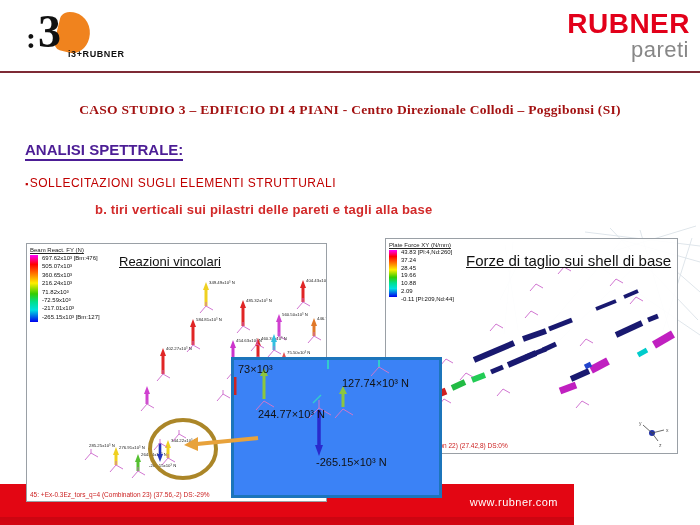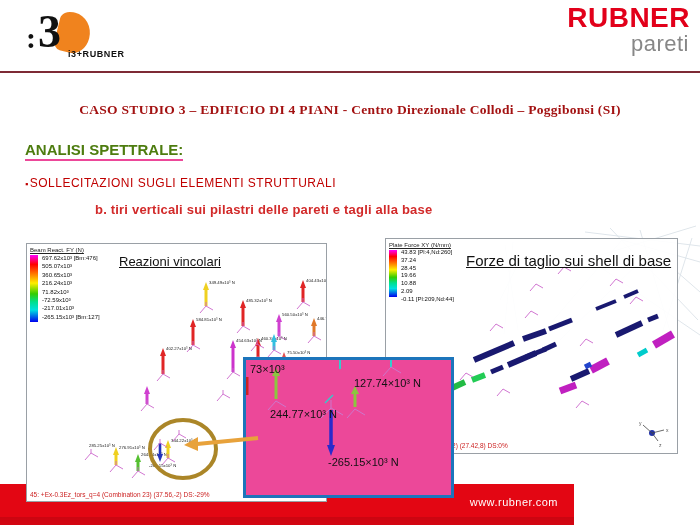--- a/index.html
+++ b/index.html
@@ -7,30 +7,30 @@
        font-family:"Liberation Sans",sans-serif;-webkit-font-smoothing:antialiased;}
   .abs{position:absolute;}
 
   
   #logo-i3{left:24px;top:5px;width:130px;height:62px;}
   #i3-blob{left:33px;top:8px;width:33px;height:40px;background:#F0831E;
            border-radius:55% 95% 75% 35% / 35% 85% 75% 35%;transform:rotate(14deg);}
   #i3-colon{left:2px;top:16px;font:bold 30px "Liberation Serif",serif;color:#111;}
   #i3-three{left:14px;top:0px;font:bold 46px "Liberation Serif",serif;color:#111;}
   #i3-text{left:44px;top:44px;font:bold 9px "Liberation Sans",sans-serif;color:#111;letter-spacing:.6px;}
-  #logo-rubner{left:540px;top:0;width:150px;height:62px;text-align:left;}
+  #logo-rubner{left:540px;top:6px;width:150px;height:62px;text-align:left;}
   #rubner-word{right:0;top:2px;font:bold 28px "Liberation Sans",sans-serif;color:#E2001A;letter-spacing:.5px;}
   #holzbau-word{right:1px;top:31px;font:400 22px "Liberation Sans",sans-serif;color:#878787;letter-spacing:.5px;}
   #header-rule{left:0;top:71px;width:700px;height:2px;background:#7E2A35;}
 
   
   #slide-title{left:0;top:102px;width:700px;text-align:center;
      font:bold 13.5px "Liberation Serif",serif;color:#A31212;letter-spacing:.3px;}
-  #section-heading{left:25px;top:141px;font:bold 15px "Liberation Sans",sans-serif;color:#4d7c0f;
-     border-bottom:2px solid #ec4899;padding-bottom:1px;}
+  #section-heading{left:25px;top:141px;font:bold 15px "Liberation Sans",sans-serif;color:#4c1d95;
+     border-bottom:2px solid #4c1d95;padding-bottom:1px;}
   #bullet-line{left:25px;top:176px;font:400 12px "Liberation Sans",sans-serif;color:#C00000;letter-spacing:.5px;}
   #bullet-line .sq{font-size:9px;margin-right:1px;}
   #sub-line{left:95px;top:202px;font:bold 13px "Liberation Sans",sans-serif;color:#D22A2A;letter-spacing:.2px;}
 
   
   .panel{background:rgba(255,255,255,.92);border:1px solid #9aa0a6;z-index:10;}
   #left-panel{left:26px;top:243px;width:299px;height:257px;background:#fff;}
   #right-panel{left:385px;top:238px;width:291px;height:214px;}
   .caption{font:400 13px "Liberation Sans",sans-serif;color:#111;white-space:nowrap;z-index:3;text-decoration:underline;}
   #left-caption{left:92px;top:10px;}
@@ -45,21 +45,21 @@
   .legend-vals{margin-left:4px;}
   .legend-vals div{font:400 6px "Liberation Sans",sans-serif;color:#111;white-space:nowrap;}
   #left-legend .legend-vals div{height:8.4px;line-height:8.4px;}
   #right-legend .legend-vals div{height:7.8px;line-height:7.8px;}
   .statusline{font:400 6.5px "Liberation Sans",sans-serif;color:#CC2222;white-space:nowrap;z-index:3;}
   #left-status{left:3px;bottom:3px;}
   #right-status{left:22px;bottom:4px;}
   .panel svg{left:0;top:0;z-index:2;}
 
   
-  #inset-box{left:243px;top:357px;width:205px;height:135px;background:#ec4899;
+  #inset-box{left:231px;top:357px;width:205px;height:135px;background:#3b82f6;
      border:3px solid #1C75BB;z-index:30;}
   .inset-val{font:400 11px "Liberation Sans",sans-serif;color:#111;white-space:nowrap;z-index:4;}
 
   
   #bg-wireframe{left:0;top:0;z-index:1;pointer-events:none;}
   #top-overlay{left:0;top:0;z-index:40;pointer-events:none;}
 
   
   #footer-bar{left:0;top:484px;width:574px;height:41px;z-index:5;
      background:linear-gradient(to bottom,#E30613 0%,#E30613 80%,#CB0511 81%,#D40511 100%);}

